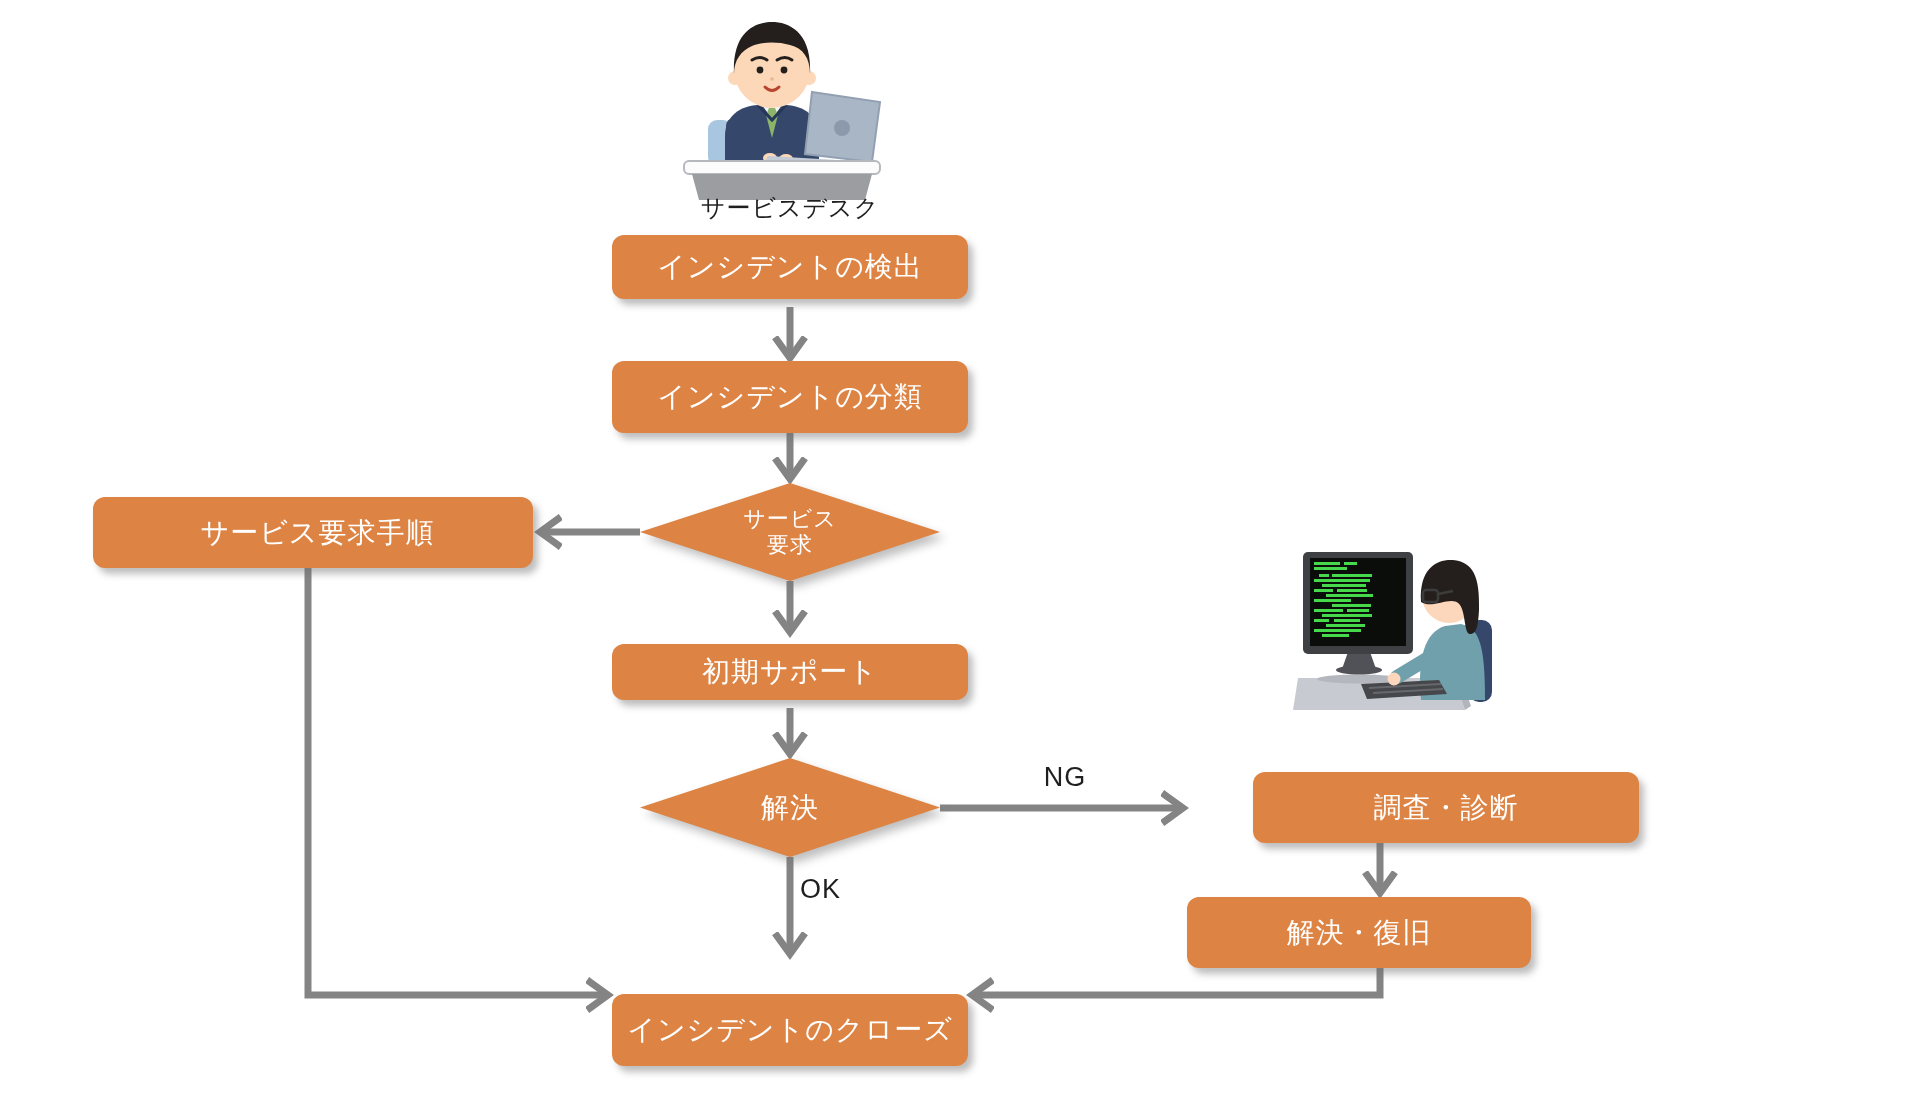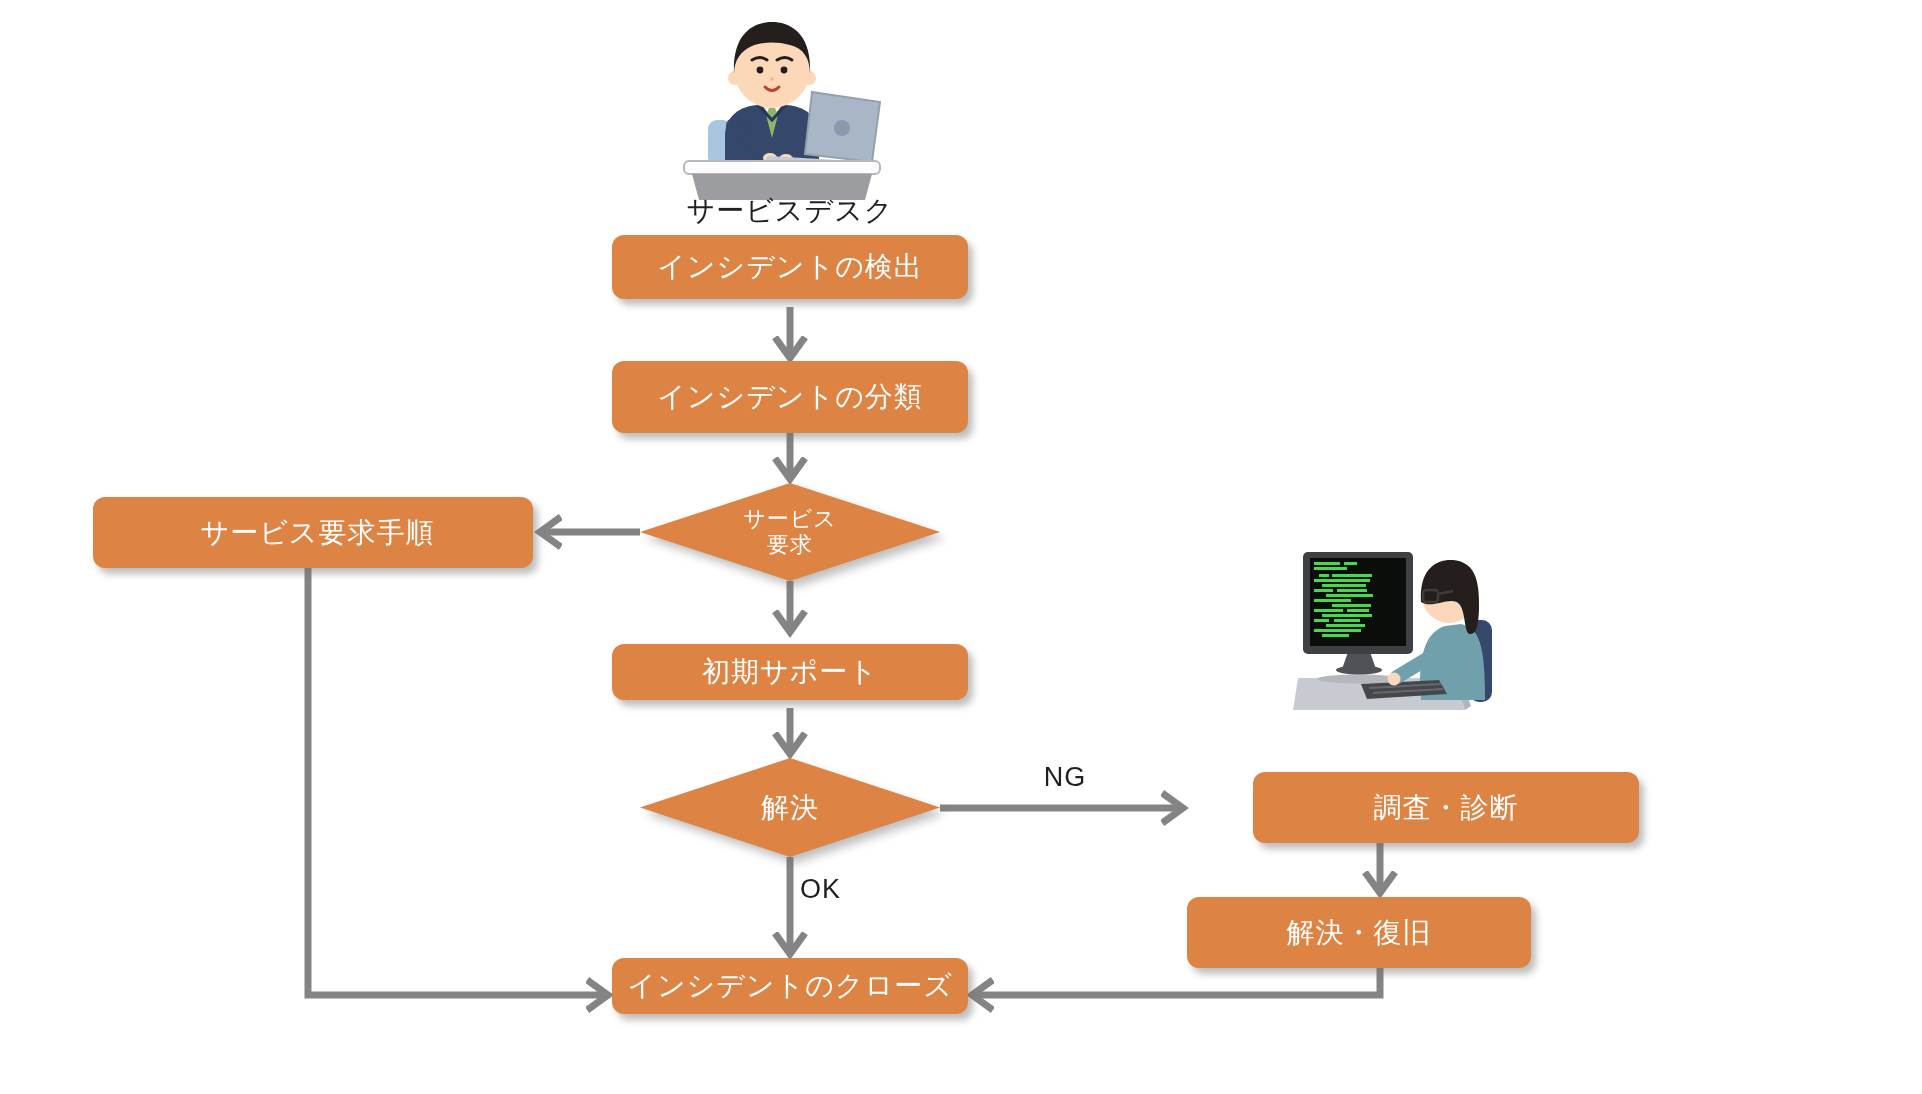--- a/index.html
+++ b/index.html
@@ -11,38 +11,38 @@
   .node{
     position:absolute;background:#DD8343;border-radius:12px;
     display:flex;align-items:center;justify-content:center;
     color:#ffffff;font-size:28px;letter-spacing:1px;
     box-shadow:5px 6px 7px rgba(110,110,110,.45);
     box-sizing:border-box;
   }
   .n-detect    {left:612px;top:235px;width:356px;height:64px;}
   .n-classify  {left:612px;top:361px;width:356px;height:72px;}
   .n-initial   {left:612px;top:644px;width:356px;height:56px;}
-  .n-close     {left:612px;top:958px;width:356px;height:56px;}
+  .n-close     {left:612px;top:994px;width:356px;height:72px;}
   .n-procedure {left:93px; top:497px;width:440px;height:71px;padding-left:9px;}
   .n-invest    {left:1253px;top:772px;width:386px;height:71px;}
   .n-recover   {left:1187px;top:897px;width:344px;height:71px;}
   
   .diamond-wrap{position:absolute;filter:drop-shadow(5px 6px 5px rgba(110,110,110,.45));}
   .d-service{left:640px;top:483px;width:300px;height:98px;}
   .d-resolve{left:640px;top:758px;width:300px;height:99px;}
   .diamond{
     width:100%;height:100%;background:#DD8343;
     clip-path:polygon(50% 0,100% 50%,50% 100%,0 50%);
     display:flex;flex-direction:column;align-items:center;justify-content:center;
     color:#ffffff;font-size:22px;letter-spacing:1px;line-height:1.18;text-align:center;
   }
   .d-resolve .diamond{font-size:28px;}
   
   .label{
-    position:absolute;color:#1f1f1f;font-size:28px;text-align:center;
+    position:absolute;color:#1f1f1f;font-size:24px;text-align:center;
     letter-spacing:1px;white-space:nowrap;
   }
   .l-desk   {left:640px;top:192px;width:300px;}
   .l-second {left:1245px;top:716px;width:290px;font-size:27px;}
   .l-ng{left:1020px;top:762px;width:90px;font-size:27px;}
   .l-ok{left:800px; top:874px;width:90px;font-size:27px;text-align:left;}
   
   .lyr{position:absolute;left:0;top:0;}
 </style>
 </head>

